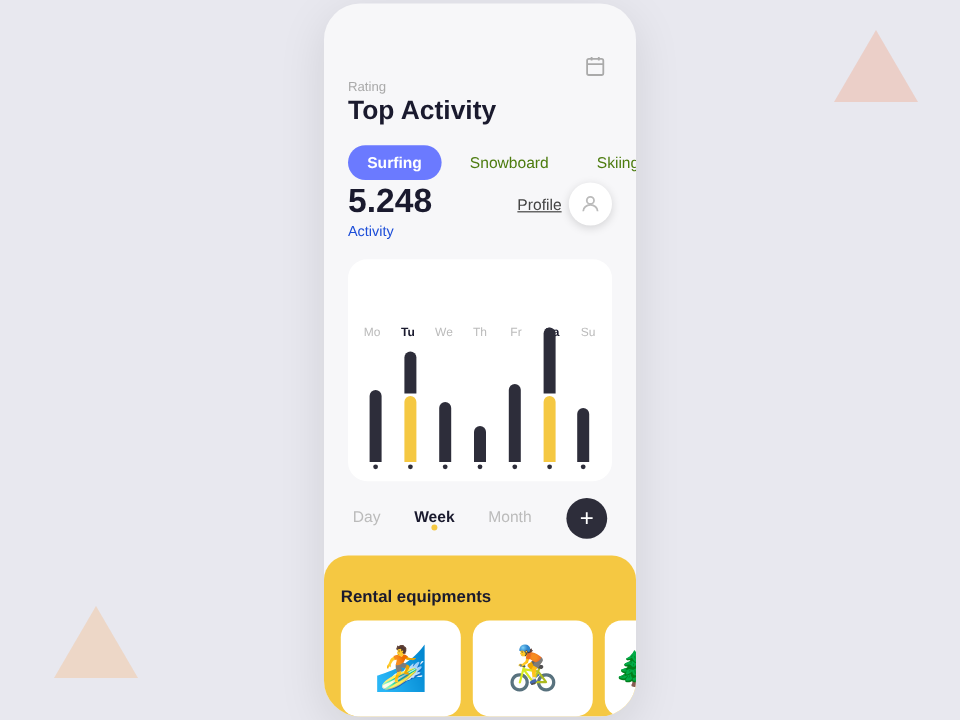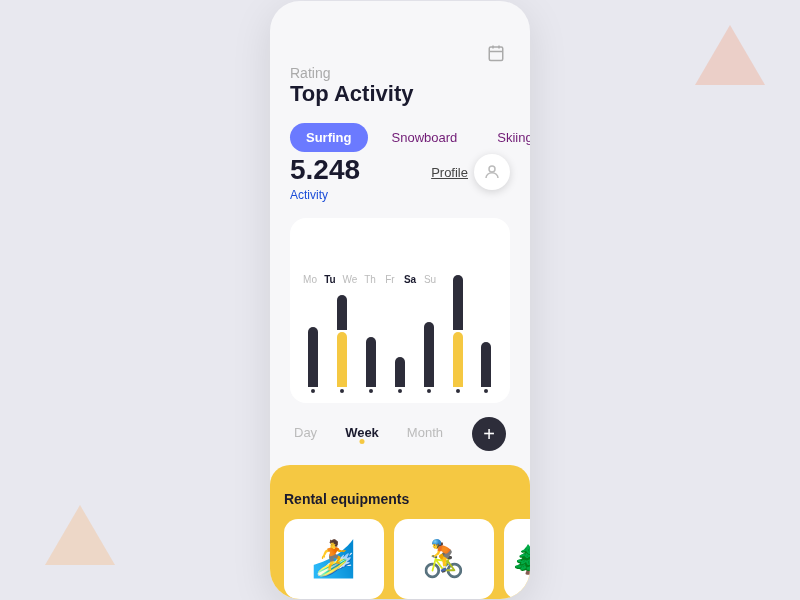--- a/index.html
+++ b/index.html
@@ -48,21 +48,21 @@
     }
 
     
     .header {
       display: flex;
       justify-content: space-between;
       align-items: flex-start;
       margin-bottom: 16px;
     }
     .header-left .rating-label {
-      font-size: 14px;
+      font-size: 11px;
       color: #aaa;
       margin-top: 40px;
     }
     .header-left .title {
       font-size: 22px;
       font-weight: 700;
       color: #1a1a2e;
     }
     .calendar-icon {
       width: 28px;
@@ -83,21 +83,21 @@
       align-items: center;
     }
     .tab {
       padding: 7px 16px;
       border-radius: 20px;
       font-size: 13px;
       font-weight: 500;
       cursor: pointer;
       border: none;
       background: transparent;
-      color: #701a75;
+      color: #4d7c0f;
     }
     .tab.active {
       background: #6b7aff;
       color: #fff;
       font-weight: 600;
     }
 
     
     .stats-row {
       display: flex;
@@ -141,21 +141,21 @@
 
     
     .chart-section {
       margin-top: 12px;
       background: #fff;
       border-radius: 16px;
       padding: 12px 10px 10px 10px;
     }
     .chart-days {
       display: flex;
-      justify-content: flex-start;
+      justify-content: space-between;
       margin-bottom: 8px;
       margin-top: 44px;
     }
     .chart-day {
       font-size: 10px;
       color: #bbb;
       font-weight: 500;
       text-align: center;
       width: 20px;
     }

